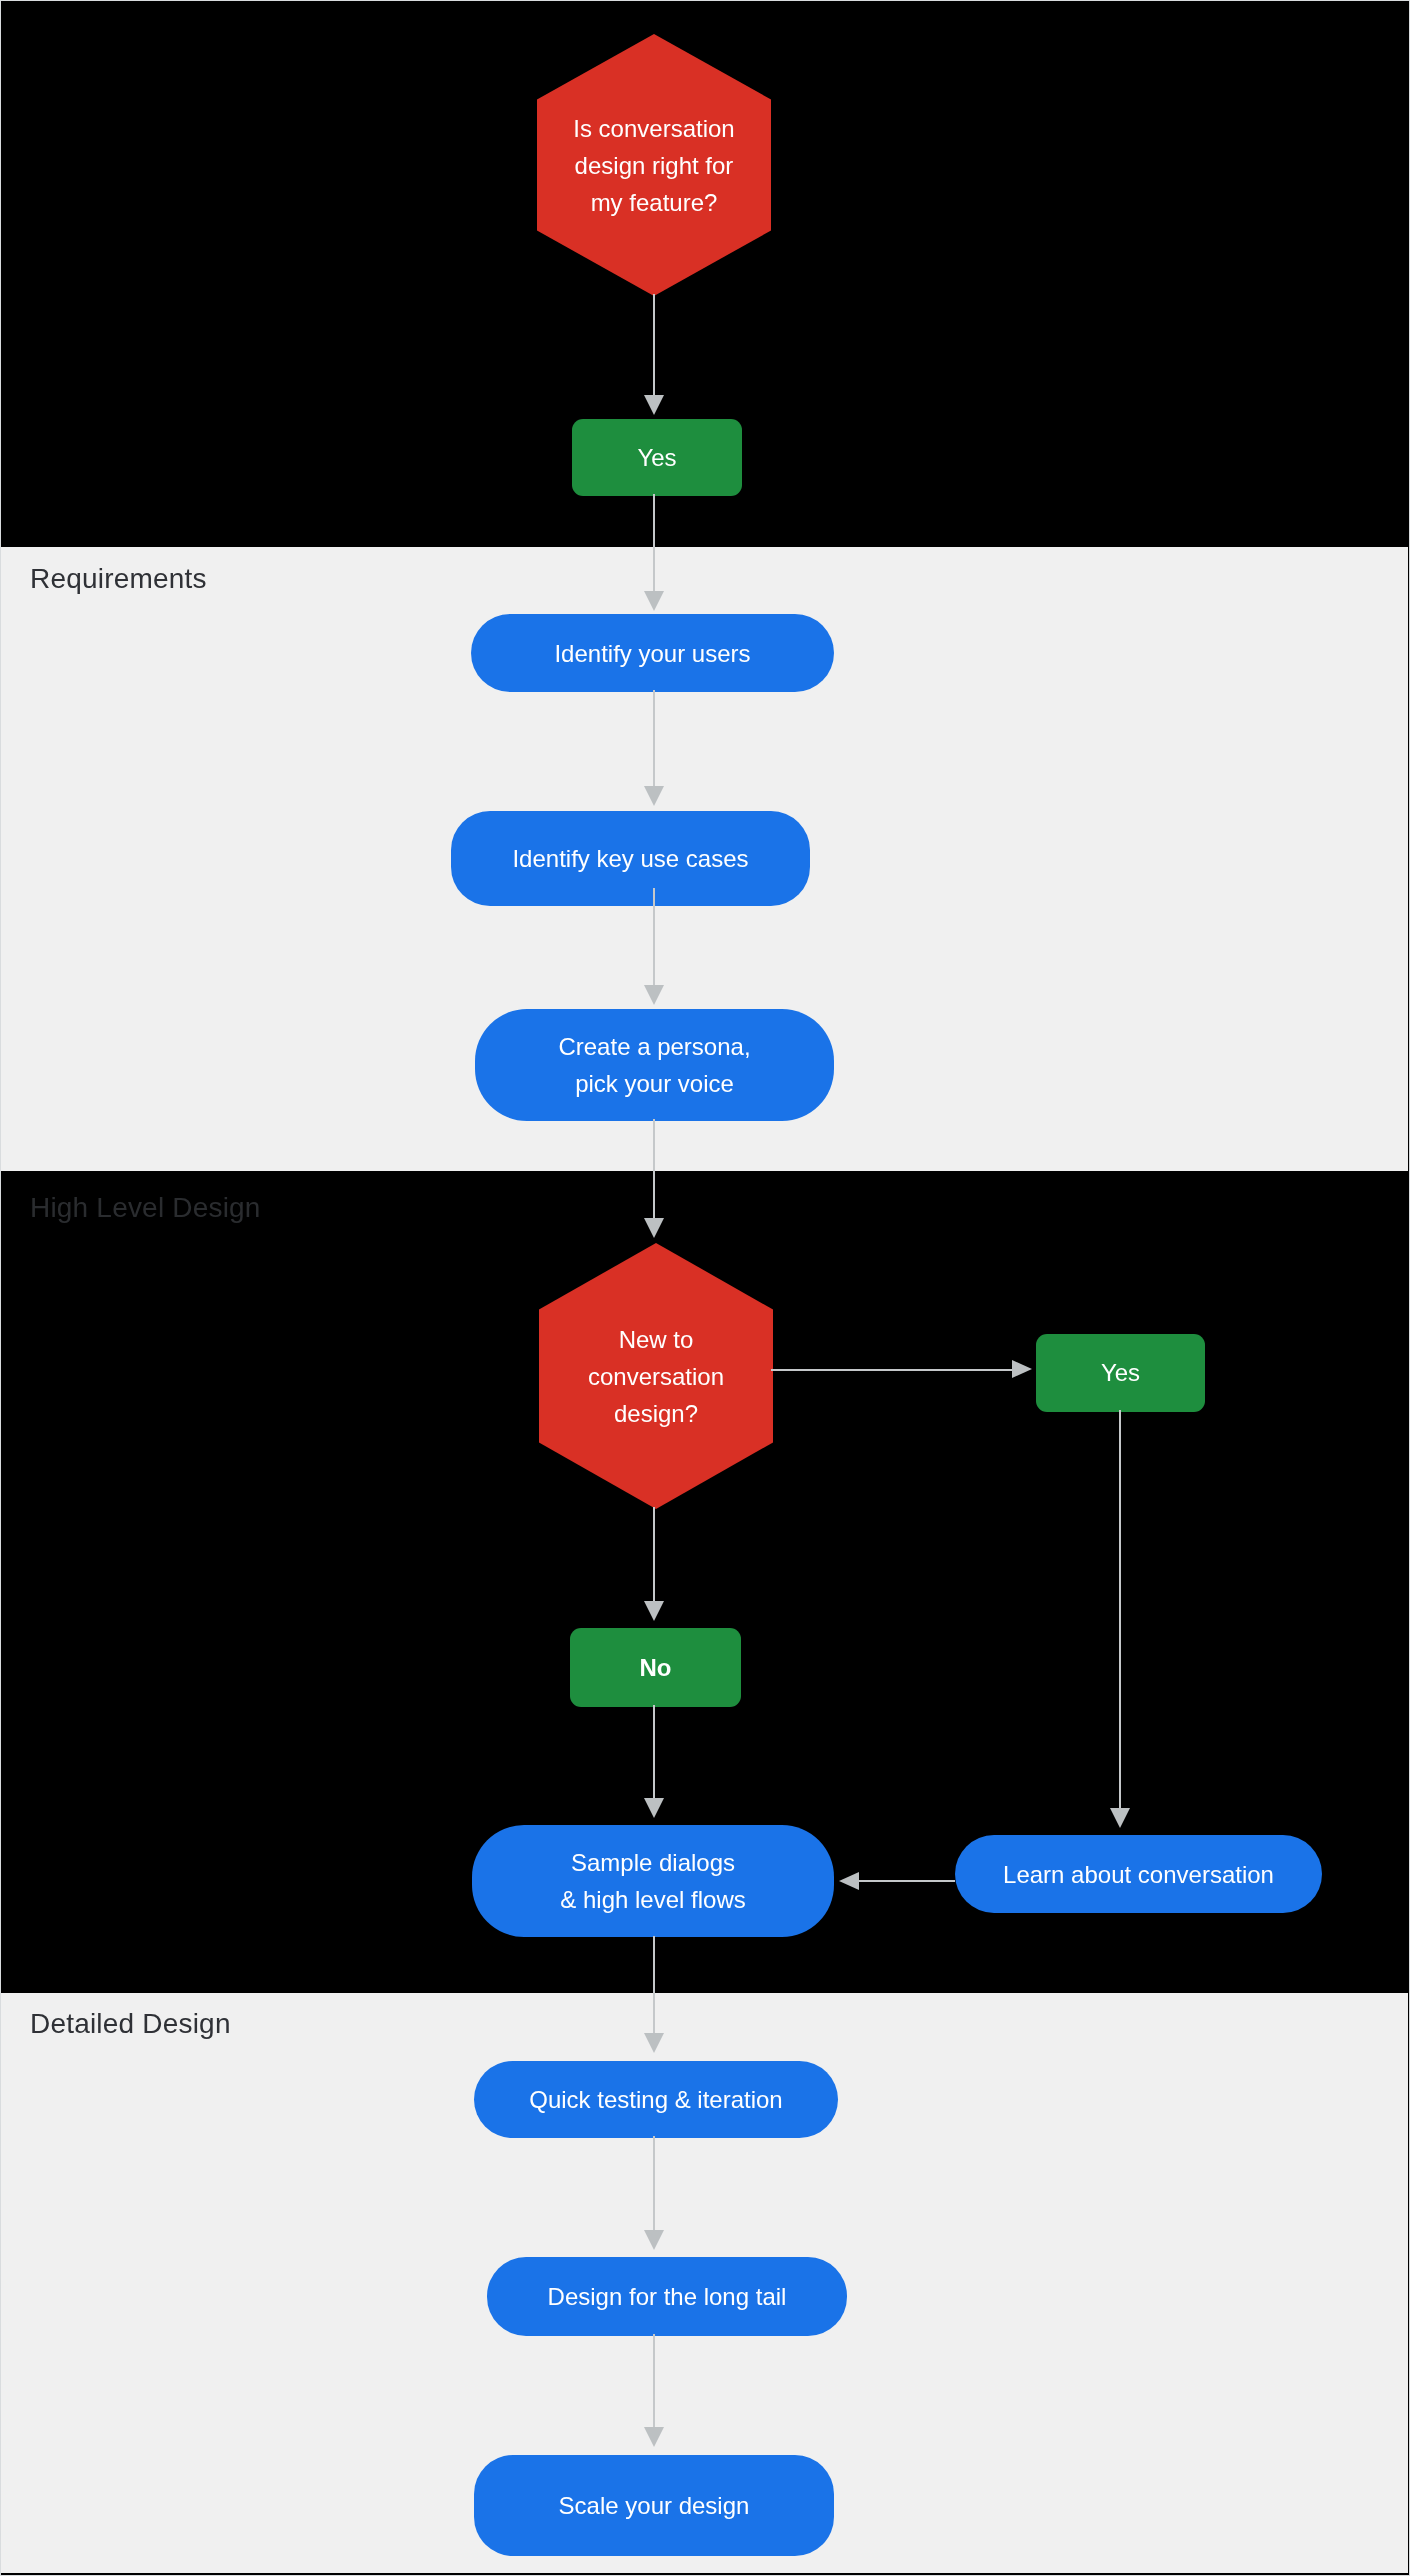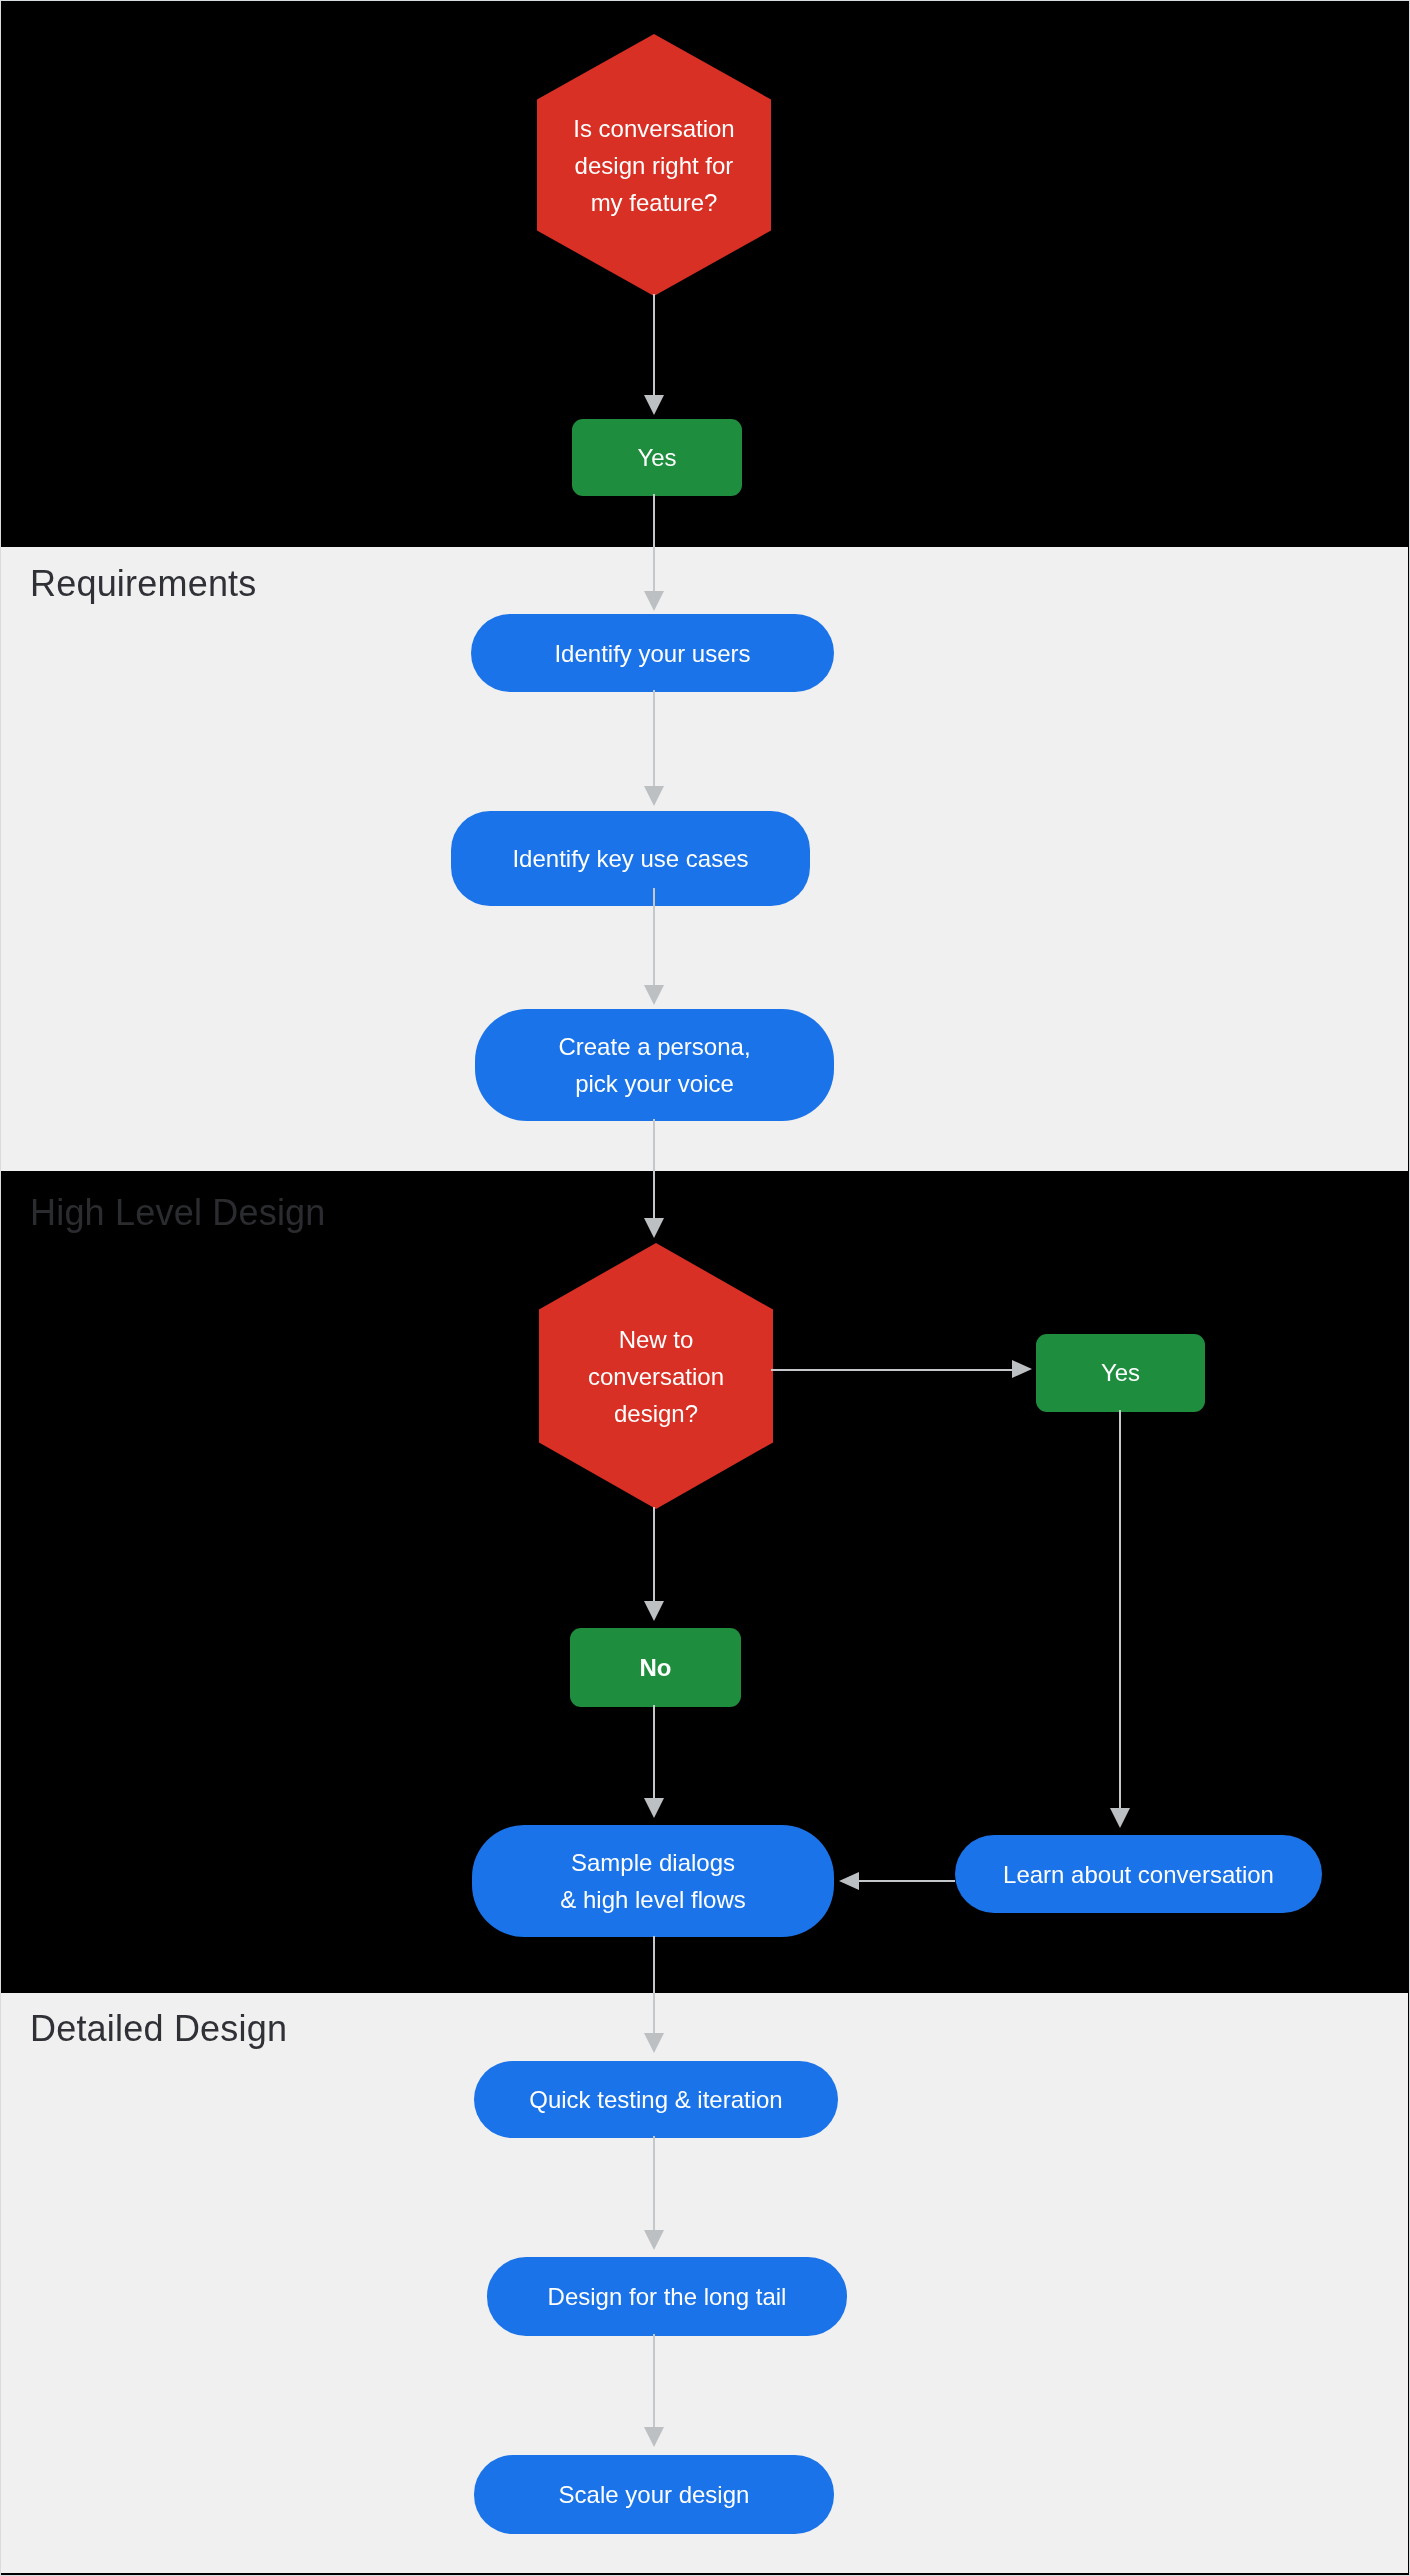--- a/index.html
+++ b/index.html
@@ -9,21 +9,21 @@
     width:1410px;height:2576px;
     border:1.9px solid #d9dcde;
     background:#000;
     overflow:hidden;
   }
   .section{position:absolute;left:0;width:1407px;}
   .sec-dark{background:#000000;}
   .sec-light{background:#f0f0f0;}
   .sec-label{
     position:absolute;left:29px;
-    font-size:36px;letter-spacing:0.2px;font-weight:400;
+    font-size:28px;letter-spacing:0.2px;font-weight:400;
     white-space:nowrap;
   }
   .sec-label-light{color:#2f3136;}
   .sec-label-dark{color:#2a2c2f;}
 
   .hex{
     position:absolute;
     clip-path:polygon(50% 0%,100% 25%,100% 75%,50% 100%,0% 75%,0% 25%);
     background:#d93025;
     display:flex;align-items:center;justify-content:center;
@@ -164,18 +164,18 @@
   <div class="vline" style="left:652px;top:2135px;height:94px;"></div>
   <div class="head-down" style="left:643px;top:2229px;"></div>
 
   <div class="pill pill-one" style="left:486px;top:2256px;width:360px;height:79px;">
     <span>Design for the long tail</span>
   </div>
 
   <div class="vline" style="left:652px;top:2333px;height:93px;"></div>
   <div class="head-down" style="left:643px;top:2426px;"></div>
 
-  <div class="pill pill-one" style="left:473px;top:2454px;width:360px;height:79px;">
+  <div class="pill pill-one" style="left:473px;top:2454px;width:360px;height:101px;">
     <span>Scale your design</span>
   </div>
 
 </div>
 
 
 </body></html>

